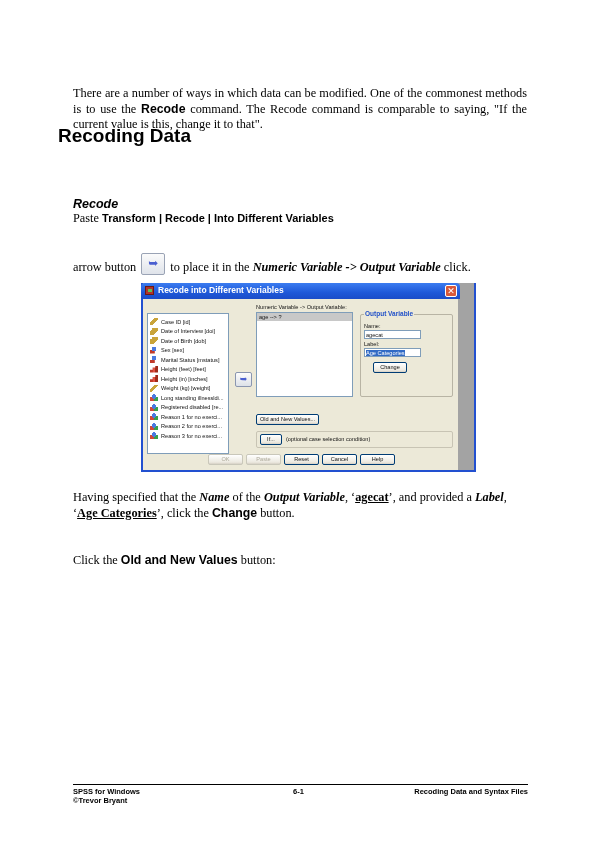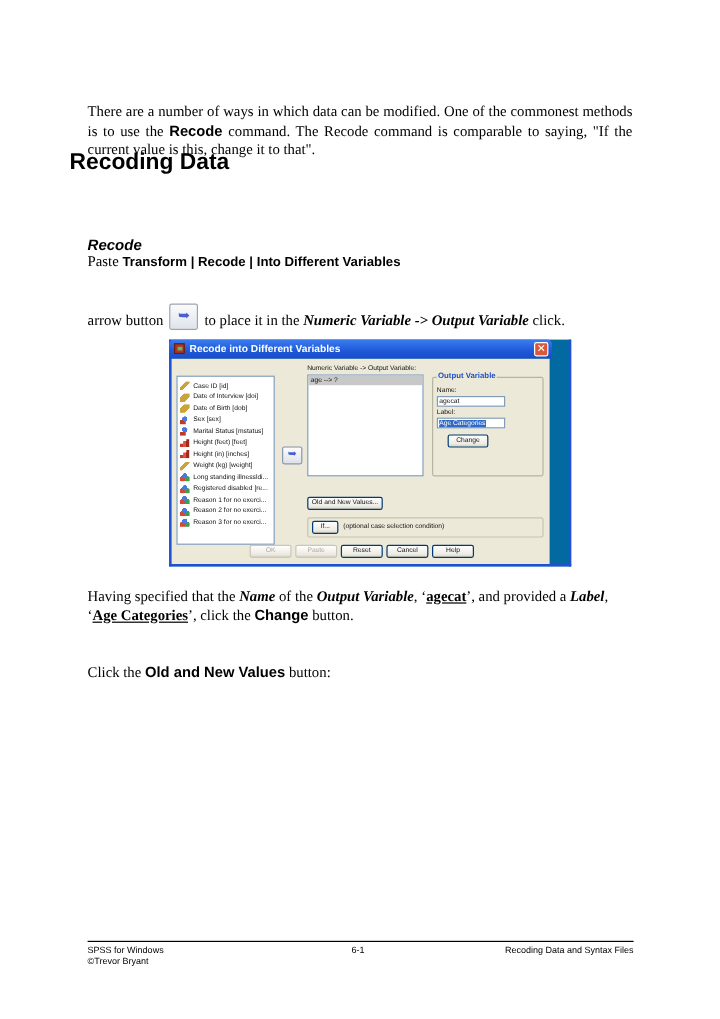--- a/index.html
+++ b/index.html
@@ -8,21 +8,21 @@
   .h1 { position:absolute; left:58px; top:84px; font-family:"Liberation Sans", sans-serif; font-weight:bold; font-size:19px;margin-top:41px; }
   .para { position:absolute; left:73px; width:454px; font-size:12.3px; line-height:15.7px; text-align:justify; }
   .sans-b { font-family:"Liberation Sans", sans-serif; font-weight:bold; }
   .bi { font-weight:bold; font-style:italic; }
   .ul-b { font-weight:bold; text-decoration:underline; }
   .subhead { position:absolute; left:73px; top:197px; font-family:"Liberation Sans", sans-serif; font-weight:bold; font-style:italic; font-size:12.5px; }
   .inline-btn { display:inline-block; width:22px; height:20px; vertical-align:-4px; margin:0 2px; border:1px solid #9aa3b5; border-radius:2px; background:linear-gradient(#fbfbfb,#dfe3ea); position:relative; }
   .inline-btn span { position:absolute; left:6px; top:2px; color:#4a5fd0; font-size:12px; font-family:"DejaVu Sans", sans-serif; }
 
   
-  .dlg { position:absolute; left:141px; top:283px; width:335px; height:189px; background:#0369a1; border:2px solid #2250d0; border-top:none; box-sizing:border-box; }
+  .dlg { position:absolute; left:141px; top:283px; width:335px; height:189px; background:#a3a3a3; border:2px solid #2250d0; border-top:none; box-sizing:border-box; }
   .dlg-title { position:absolute; left:-2px; top:0; width:319px; height:16px; background:linear-gradient(#3b7cf0,#1e58d8 60%,#1a4cc8); border-radius:4px 4px 0 0; }
   .dlg-title .t { position:absolute; left:17px; top:2px; color:#fff; font-family:"Liberation Sans", sans-serif; font-weight:bold; font-size:8.5px; }
   .dlg-title .ico { position:absolute; left:4px; top:3px; width:9px; height:9px; background:#b0342a; border:1px solid #6a1a14; box-sizing:border-box; }
   .dlg-title .ico::after { content:""; position:absolute; left:2px; top:2px; width:4px; height:3px; background:#5fc05a; }
   .dlg-close { position:absolute; right:3px; top:2px; width:12px; height:12px; background:#d8593a; border:1px solid #fff; border-radius:2px; box-sizing:border-box; color:#fff; font-size:9px; line-height:10px; text-align:center; font-family:"DejaVu Sans", sans-serif; }
   .dlg-body { position:absolute; left:0; top:16px; width:315px; height:171px; background:#ece9d8; }
   .fs { font-family:"Liberation Sans", sans-serif; font-size:5.6px; color:#111; }
 
   .varlist { position:absolute; left:4px; top:14px; width:82px; height:141px; background:#fff; border:1px solid #7f9db9; box-sizing:border-box; }
   .var { position:absolute; left:2px; height:9px; display:flex; align-items:center; white-space:nowrap; }
@@ -43,21 +43,21 @@
   .ov-title { position:absolute; left:3px; top:-5px; background:#ece9d8; padding:0 1px; color:#2050c8; font-family:"Liberation Sans", sans-serif; font-weight:bold; font-size:6.5px; }
   .ov-lbl { position:absolute; left:3px; }
   .ov-input { position:absolute; left:3px; width:57px; height:9px; background:#fff; border:1px solid #7f9db9; box-sizing:border-box; padding-left:1px; line-height:8px; }
   .ov-input.sel { background:#fff; }
   .ov-input.sel span { background:#316ac5; color:#fff; }
   .btn { position:absolute; height:11px; border:1px solid #003c74; border-radius:2px; background:linear-gradient(#ffffff,#ece9e0 80%,#d6d0c4); box-sizing:border-box; text-align:center; line-height:9px; font-family:"Liberation Sans", sans-serif; font-size:5.6px; color:#111; }
   .btn.dis { color:#aca899; border-color:#c9c7ba; }
   .group2 { position:absolute; left:113px; top:132px; width:197px; height:17px; border:1px solid #c8c4b4; border-radius:2px; box-sizing:border-box; }
 
   .footer-line { position:absolute; left:73px; top:784px; width:455px; border-top:1.5px solid #000; }
-  .footer { position:absolute; top:787px; font-family:"Liberation Sans", sans-serif; font-weight:normal; font-size:7.5px; line-height:9px; }
+  .footer { position:absolute; top:787px; font-family:"Liberation Sans", sans-serif; font-weight:bold; font-size:7.5px; line-height:9px; }
 </style>
 </head>
 <body>
 
 <div class="page">
 
   <div class="h1">Recoding Data</div>
 
   <div class="para" style="top:86px;"><span>There are a number of ways in which data can be modified. One of the commonest methods is to use the </span><span class="sans-b">Recode</span><span> command. The Recode command is comparable to saying, "If the current value is this, change it to that".</span></div>
 

